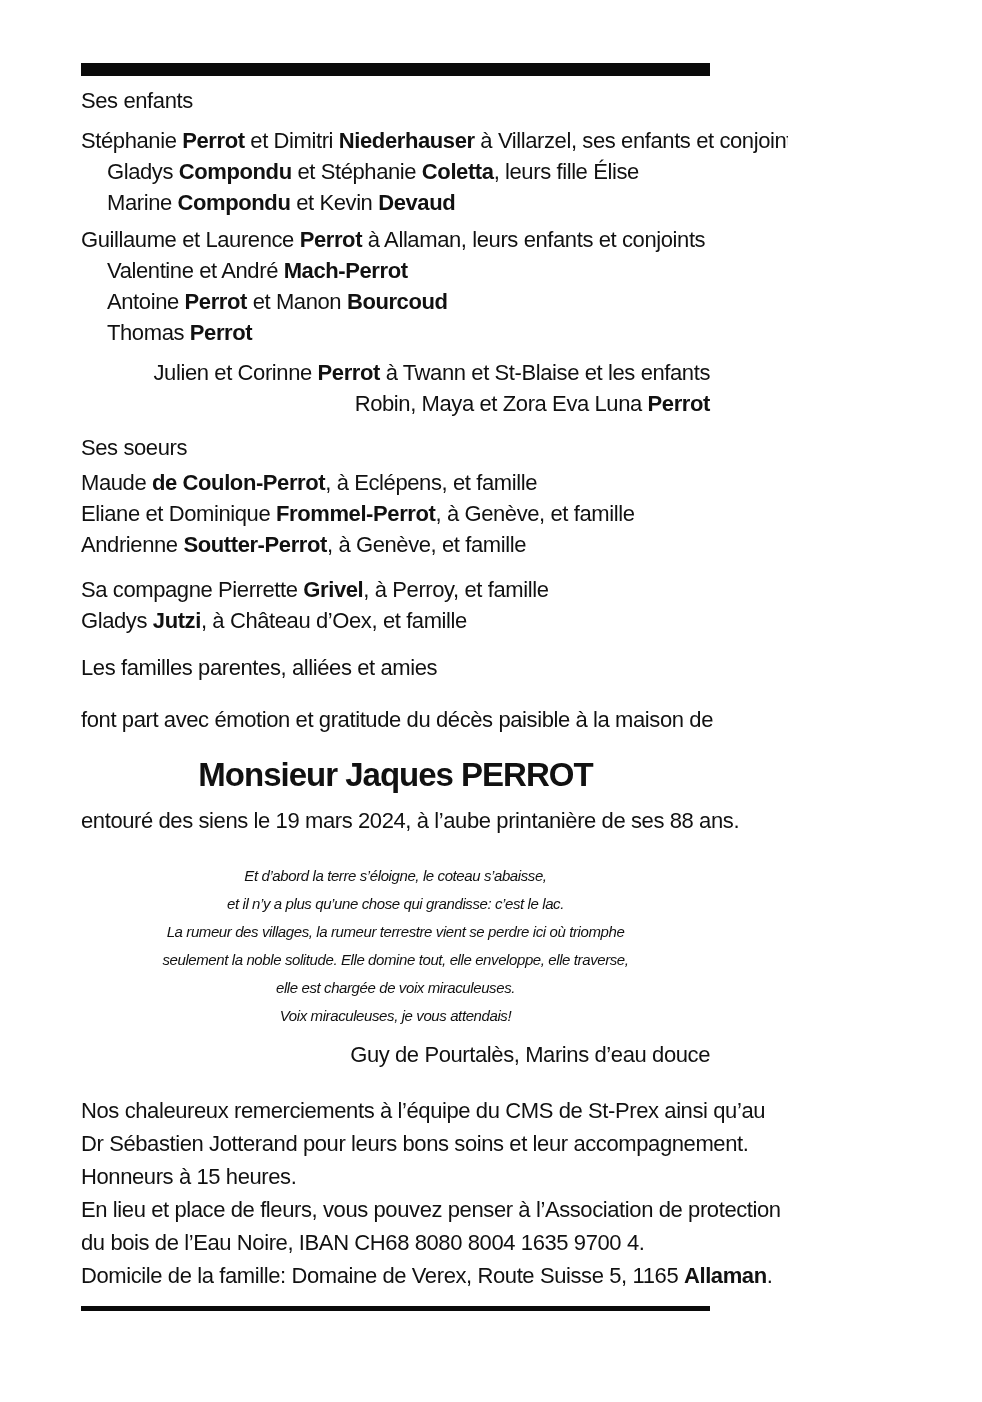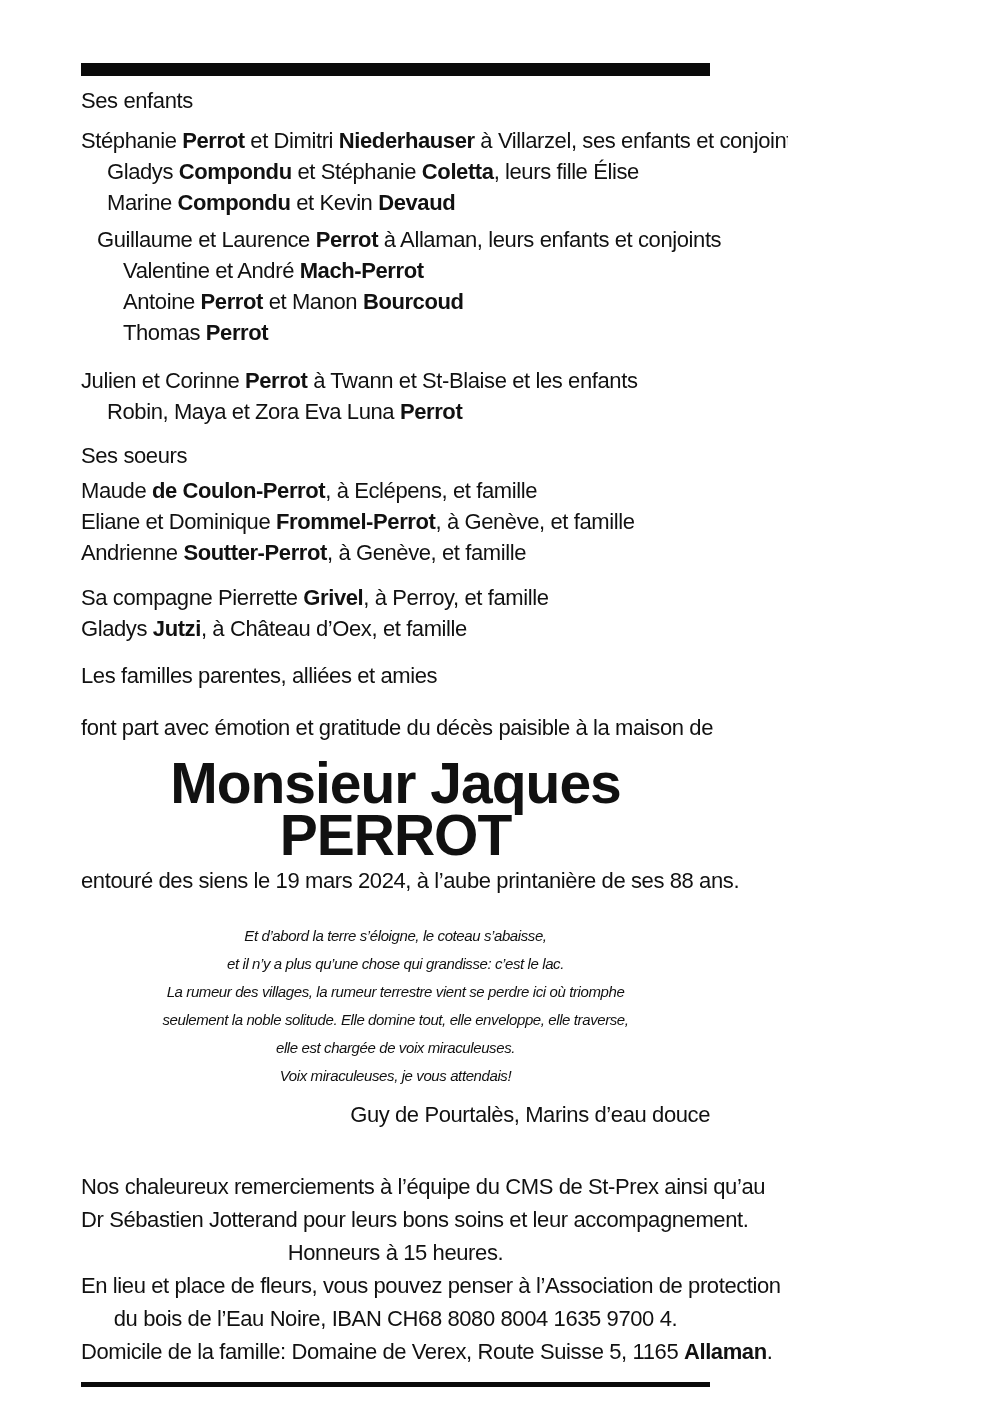--- a/index.html
+++ b/index.html
@@ -37,51 +37,50 @@
   }
   .heading { }
   .para { }
   .line { white-space: nowrap; }
   .line.indent { padding-left: 26px; }
   .b { font-weight: 700; }
 
   
   [data-name="heading-ses-enfants"]   { margin-top: 9px; }
   [data-name="group-stephanie"]       { margin-top: 9px; }
-  [data-name="group-guillaume"]       { margin-top: 6px; margin-left: 16px; }
-  [data-name="group-julien"]          { margin-top: 17px; }
+  [data-name="group-guillaume"]       { margin-top: 6px; }
+  [data-name="group-julien"]          { margin-top: 9px; text-align: right; }
   [data-name="heading-ses-soeurs"]    { margin-top: 13px; }
   [data-name="group-soeurs"]          { margin-top: 4px; }
   [data-name="group-compagne"]        { margin-top: 14px; }
   [data-name="line-familles"]         { margin-top: 16px; }
   [data-name="line-fontpart"]         { margin-top: 21px; }
   [data-name="deceased-name-title"]   {
     margin-top: 14px;
-    font-size: 57px;
+    font-size: 33px;
     line-height: 52px;
     font-weight: 700;
     letter-spacing: -1px;
     text-align: center;
   }
   [data-name="line-entoure"]          { margin-top: 4px; }
   [data-name="memorial-quote"] {
     margin-top: 26px;
     font-style: italic;
     font-size: 15px;
     line-height: 28px;
     text-align: center;
   }
   [data-name="quote-attribution"] {
     margin-top: 9px;
     text-align: right;
   }
   [data-name="closing-paragraph"] {
-    margin-top: 40px;
+    margin-top: 24px;
     line-height: 33px;
-    text-align: center;
   }
 </style>
 </head>
 <body>
 
 <div class="page" data-name="obituary-page">
   <div class="rule rule-top" data-name="top-rule"></div>
   <div class="content" data-name="announcement-content">
       <div class="heading" data-name="heading-ses-enfants">Ses enfants</div>
       <div class="para" data-name="group-stephanie">

